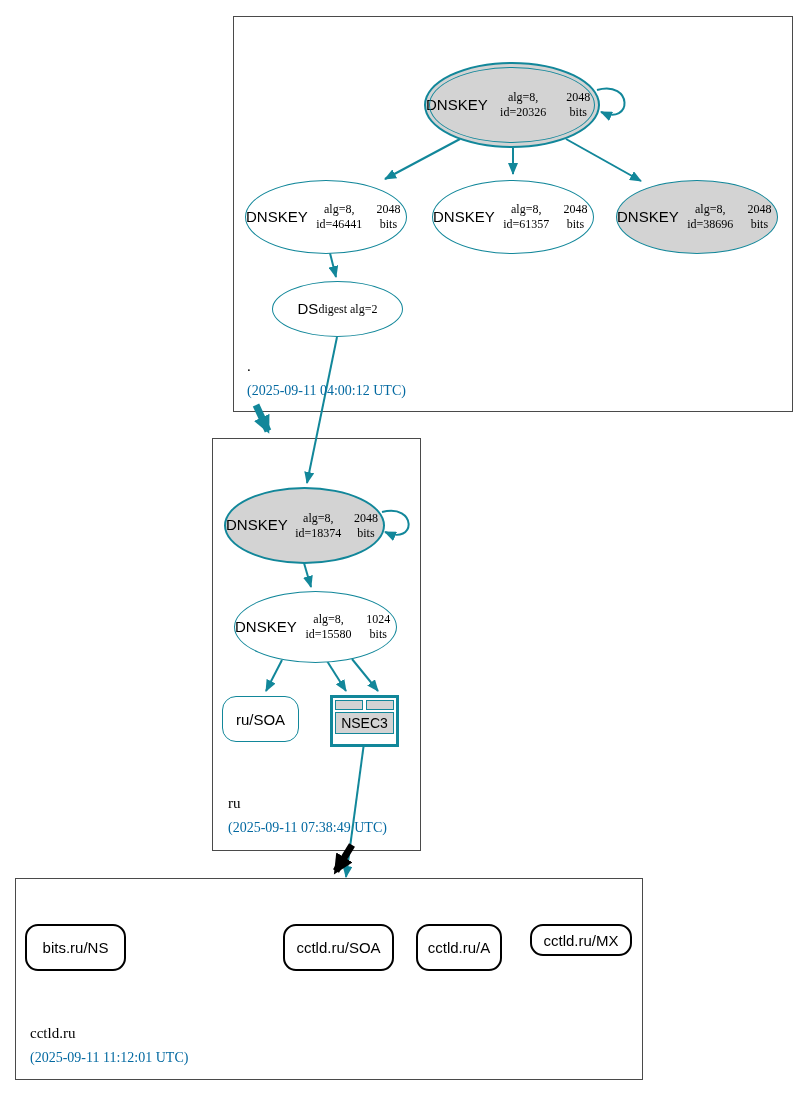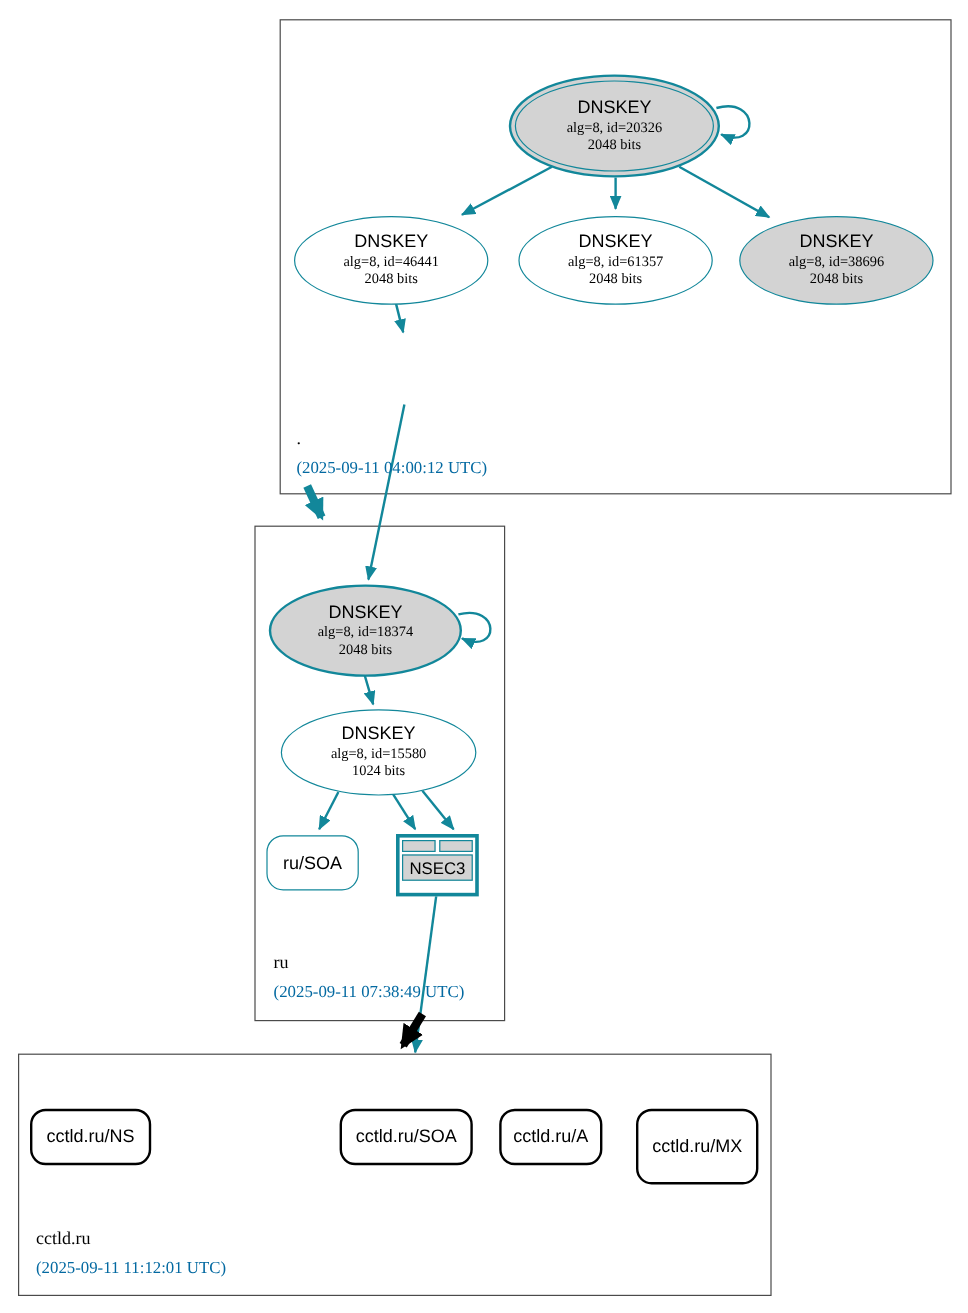--- a/index.html
+++ b/index.html
@@ -1,21 +1,21 @@
 <!DOCTYPE html>
 <html><head>
 <meta charset="utf-8">
 <style>
   html,body{margin:0;padding:0;background:#ffffff;}
   .stage{position:relative;width:807px;height:1094px;background:#ffffff;overflow:hidden;
          font-family:"Liberation Serif", serif;}
   .zone-box{position:absolute;border:1px solid #4a4a4a;background:transparent;}
   .zone-label{position:absolute;font:15px "Liberation Serif", serif;color:#000;}
   .zone-ts{position:absolute;font:14px "Liberation Serif", serif;color:#0369a1;}
-  .ellipse{position:absolute;display:flex;flex-direction:column;align-items:center;justify-content:center;
+  .ellipse{position:absolute;display:flex;flex-direction:row;align-items:center;justify-content:center;
            border-radius:50%;background:#ffffff;border:1.7px solid #12879a;box-sizing:border-box;text-align:center;}
   .ellipse.gray{background:#d3d3d3;}
   .ellipse .title{font:15px "Liberation Sans", sans-serif;color:#000;line-height:1.1;}
   .ellipse .attr{font:12px "Liberation Serif", serif;color:#000;line-height:1.22;}
   .ring{position:absolute;inset:3px;border:1.7px solid #12879a;border-radius:50%;pointer-events:none;}
   .rrset{position:absolute;display:flex;align-items:center;justify-content:center;background:#fff;
          border:1.8px solid #12879a;border-radius:14px;box-sizing:border-box;
          font:15px "Liberation Sans", sans-serif;color:#000000;}
   .rrset.plain{border:2px solid #000;border-radius:13px;}
   .nsec3{position:absolute;box-sizing:border-box;border:3px solid #12879a;background:#fff;padding:2px;}
@@ -87,20 +87,24 @@
     <span class="attr">alg=8, id=61357</span>
     <span class="attr">2048 bits</span>
   </div>
 
   <div class="ellipse gray" style="left:616px;top:180px;width:162px;height:74px;">
     <span class="title">DNSKEY</span>
     <span class="attr">alg=8, id=38696</span>
     <span class="attr">2048 bits</span>
   </div>
 
+  <div class="ellipse" style="left:272px;top:281px;width:131px;height:56px;">
+    <span class="title">DS</span>
+    <span class="attr">digest alg=2</span>
+  </div>
 
   <div class="zone-label" style="left:247px;top:358px;">.</div>
   <div class="zone-ts" style="left:247px;top:383px;">(2025-09-11 04:00:12 UTC)</div>
 
   <div class="ellipse gray" style="left:224px;top:487px;width:161px;height:77px;border-width:2.2px;">
     <span class="title">DNSKEY</span>
     <span class="attr">alg=8, id=18374</span>
     <span class="attr">2048 bits</span>
   </div>
 
@@ -119,28 +123,28 @@
       <div class="nsec3-cell"></div>
       <div class="nsec3-cell"></div>
     </div>
     <div class="nsec3-label">NSEC3</div>
   </div>
 
   <div class="zone-label" style="left:228px;top:795px;">ru</div>
   <div class="zone-ts" style="left:228px;top:820px;">(2025-09-11 07:38:49 UTC)</div>
 
   <div class="rrset plain" style="left:25px;top:924px;width:101px;height:47px;">
-    <span>cctld.ru/NS</span>
+    <span>bits.ru/NS</span>
   </div>
   <div class="rrset plain" style="left:283px;top:924px;width:111px;height:47px;">
     <span>cctld.ru/SOA</span>
   </div>
   <div class="rrset plain" style="left:416px;top:924px;width:86px;height:47px;">
     <span>cctld.ru/A</span>
   </div>
-  <div class="rrset plain" style="left:530px;top:924px;width:102px;height:63px;">
+  <div class="rrset plain" style="left:530px;top:924px;width:102px;height:32px;">
     <span>cctld.ru/MX</span>
   </div>
 
   <div class="zone-label" style="left:30px;top:1025px;">cctld.ru</div>
   <div class="zone-ts" style="left:30px;top:1050px;">(2025-09-11 11:12:01 UTC)</div>
 
 </div>
 
 </body></html>

